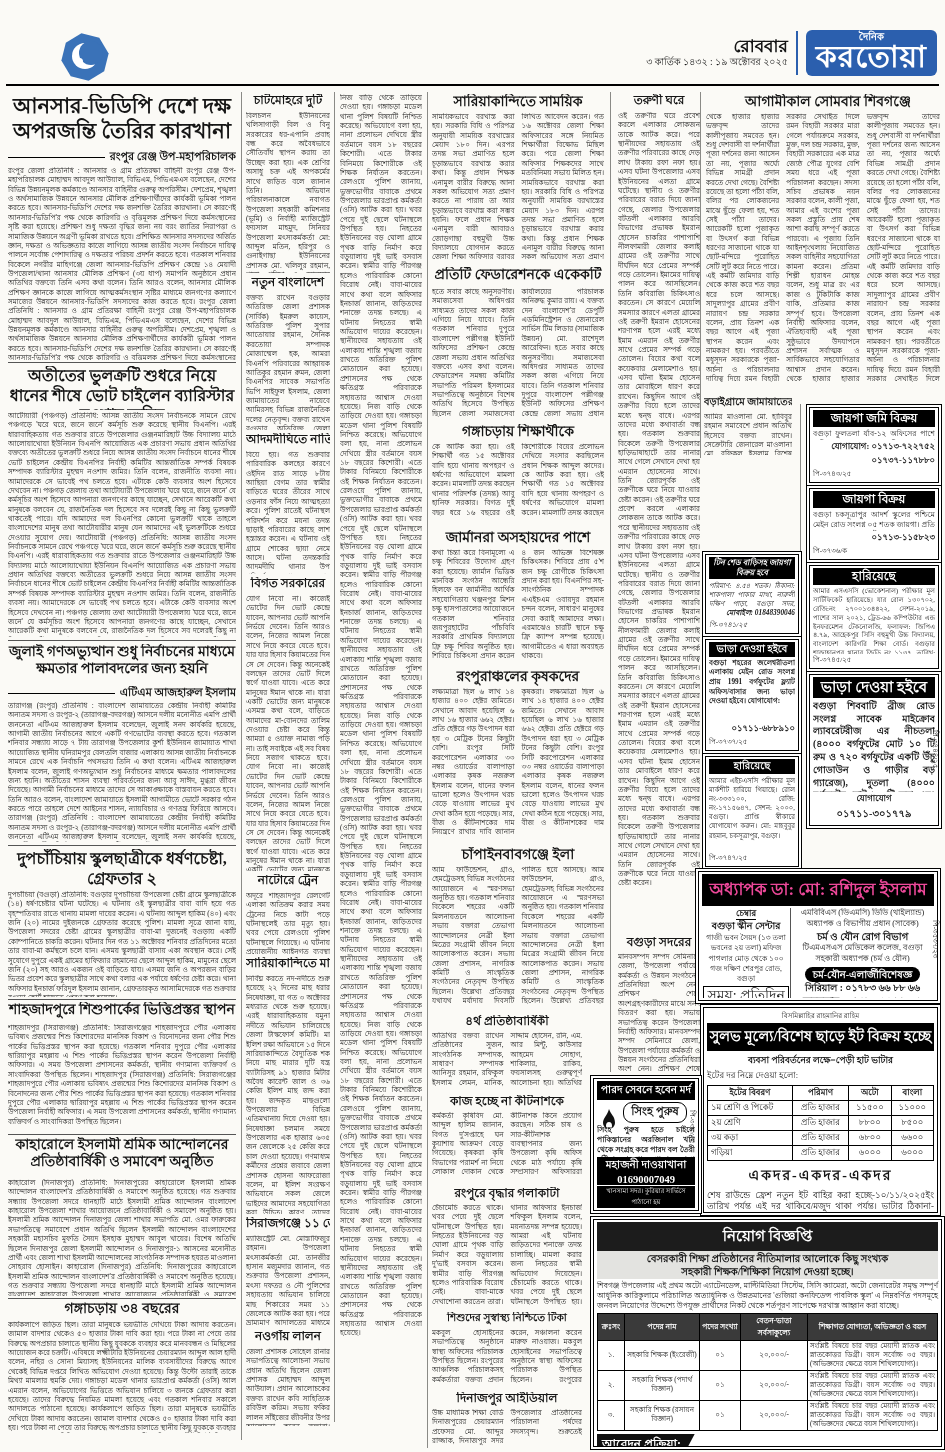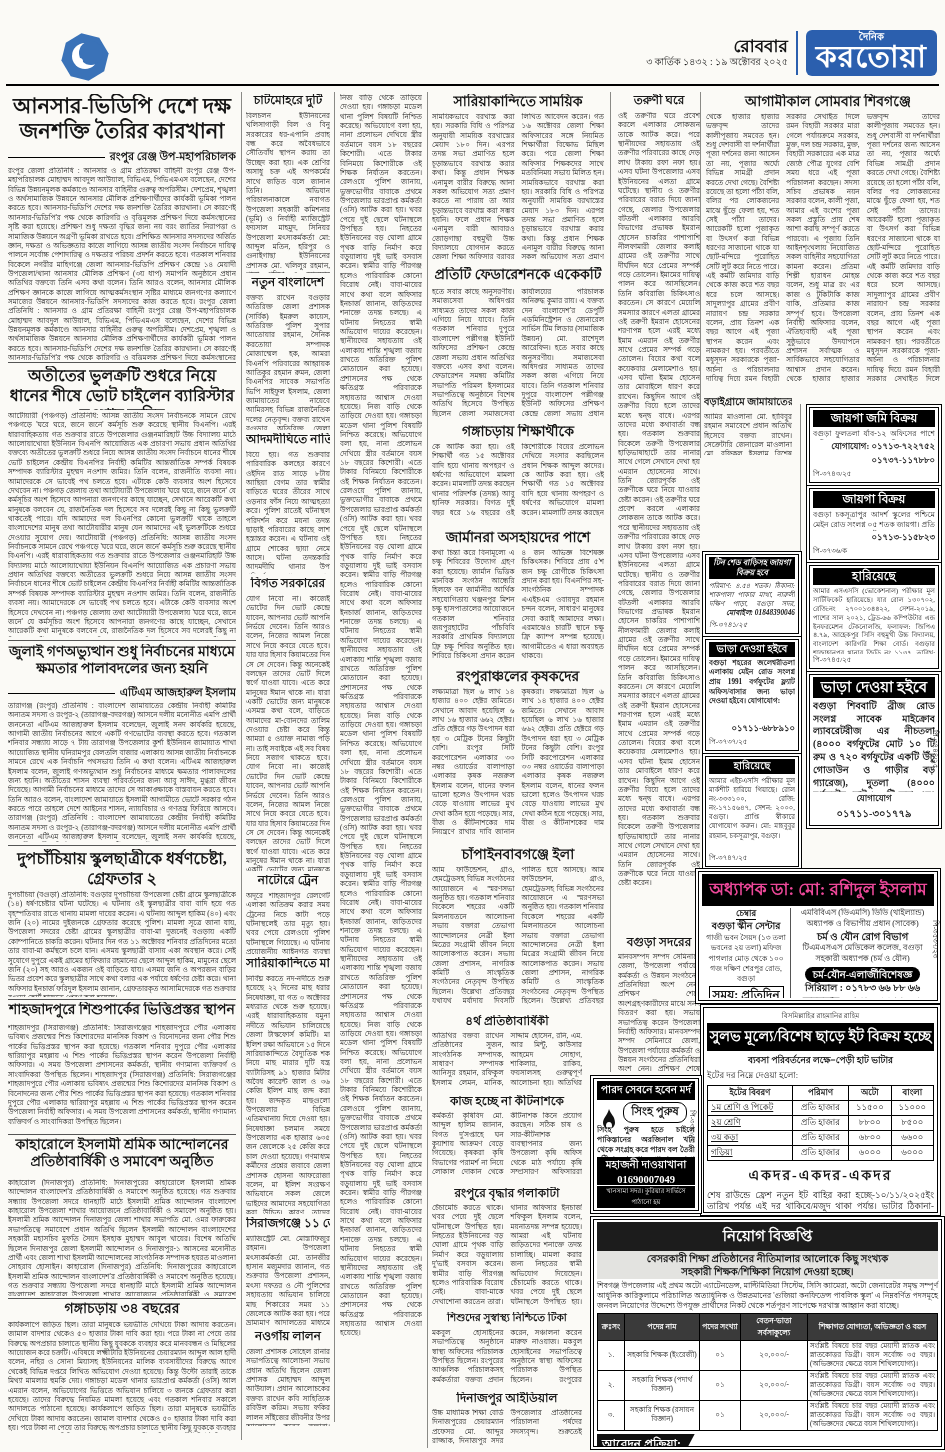--- a/index.html
+++ b/index.html
@@ -45,34 +45,34 @@
   .adphone{font-weight:bold;font-size:8.5px;text-align:right;}
   .adcode{font-size:7px;text-align:left;}
   .rot{position:absolute;font-size:7px;transform:rotate(90deg);transform-origin:left top;white-space:nowrap;}
   
   .doc{display:flex;flex-direction:column;}
   .doc-title{background:#000;color:#ec4899;font-weight:bold;font-size:17px;text-align:center;padding:2px;}
   .doc-cols{display:flex;flex:1;margin-top:2px;overflow:hidden;}
   .doc-left{width:38%;border-right:1px solid #555;font-size:7.5px;text-align:center;line-height:1.35;}
   .doc-left .chm{font-weight:bold;text-align:left;font-size:8.5px;border-bottom:1px solid #000;display:inline-block;}
   .doc-left .nm{font-weight:bold;font-size:9.5px;}
-  .doc-time{border:1px solid #000;display:inline-block;font-weight:bold;font-size:12px;padding:0 3px;margin-top:2px;}
+  .doc-time{border:1px solid #000;display:inline-block;font-weight:normal;font-size:14px;padding:0 3px;margin-top:2px;}
   .doc-right{flex:1;text-align:center;font-size:8px;line-height:1.35;}
   .doc-right .b{font-weight:bold;font-size:10px;}
   .doc-badge{background:#000;color:#fff;border-radius:8px;font-weight:bold;font-size:10px;display:inline-block;padding:1px 8px;margin-top:2px;}
   .doc-ph{font-weight:bold;font-size:9.5px;}
   
   .brick .bism{font-size:7px;text-align:center;}
   .brick .btitle{background:#000;color:#fff;font-weight:bold;font-size:14.5px;text-align:center;padding:2px;margin-top:1px;}
   .brick .bsub{font-weight:bold;font-size:9px;text-align:center;margin-top:2px;}
   .brick .bintro{font-size:8.5px;margin-top:1px;}
   table.btab{width:100%;border-collapse:collapse;margin-top:2px;}
   table.btab td,table.btab th{border:1px solid #000;font-size:8.5px;padding:0 3px;text-align:center;}
   table.btab th{font-weight:bold;}
-  table.btab td:first-child{text-align:left;text-decoration:underline;}
+  table.btab td:first-child{text-align:left;}
   .ekdor{font-weight:bold;font-size:14px;text-align:center;letter-spacing:2px;margin-top:3px;}
   .bpara{font-size:8.8px;text-align:justify;line-height:1.3;margin-top:2px;}
   
   .sing-top{background:#000;color:#fff;font-weight:bold;font-size:10.5px;text-align:center;padding:1px;}
   .sing-name{border:1.5px solid #000;border-radius:9px;font-weight:bold;font-size:11.5px;text-align:center;margin:2px 8px 1px 26px;}
   .flame{position:absolute;left:5px;top:30px;width:20px;height:24px;}
   .sing-body{font-size:7.6px;font-weight:bold;text-align:justify;line-height:1.32;flex:1;overflow:hidden;margin-top:1px;}
   .sing-bot1{background:#000;color:#fff;font-weight:bold;font-size:10.5px;text-align:center;}
   .sing-bot2{background:#000;color:#fff;font-size:6.5px;text-align:center;margin-top:1px;}
   
@@ -109,21 +109,21 @@
   </div>
   <div class="toprule"></div>
 
   <div class="vrule" style="left:241px;top:92px;height:1348px;"></div>
   <div class="vrule" style="left:334px;top:92px;height:1330px;"></div>
   <div class="vrule" style="left:427px;top:92px;height:1356px;"></div>
   <div class="vrule" style="left:610px;top:92px;height:980px;"></div>
   <div class="vrule" style="left:700px;top:92px;height:366px;"></div>
   <div class="vrule" style="left:800px;top:404px;height:460px;"></div>
 
-  <div class="blk h-xl" style="left:8px;top:94px;width:228px;height:54px;">আনসার-ভিডিপি দেশে দক্ষ জনশক্তি তৈরির কারখানা</div>
+  <div class="blk h-xl" style="left:8px;top:94px;width:228px;height:54px;">আনসার-ভিডিপি দেশে দক্ষ অপরজন্তি তৈরির কারখানা</div>
   <div class="blk kicker" style="left:8px;top:150px;width:228px;height:15px;">
       <span>রংপুর রেঞ্জ উপ-মহাপরিচালক</span>
     </div>
   <div class="blk" style="left:8px;top:167px;width:228px;height:193px;">
       <div class="body fill">রংপুর জেলা প্রতিনিধি : আনসার ও গ্রাম প্রতিরক্ষা বাহিনী রংপুর রেঞ্জ উপ-মহাপরিচালক মোহাম্মদ আবদুল আউয়াল, বিভিএম, পিভিএমএস বলেছেন, দেশের বিভিন্ন উন্নয়নমূলক কর্মকাণ্ডে আনসার বাহিনীর গুরুত্ব অপরিসীম। দেশপ্রেম, শৃঙ্খলা ও অর্থসামাজিক উন্নয়নে আনসার মৌলিক প্রশিক্ষণার্থীদের কার্যকরী ভূমিকা পালন করতে হবে। আনসার-ভিডিপি দেশের দক্ষ জনশক্তি তৈরির কারখানা। সে কারণেই আনসার-ভিডিপি'র পক্ষ থেকে কারিগরি ও বৃত্তিমূলক প্রশিক্ষণ দিয়ে কর্মসংস্থানের সৃষ্টি করা হয়েছে। প্রশিক্ষণ শুধু দক্ষতা বৃদ্ধির জন্য নয় বরং জাতির নিরাপত্তা ও সামাজিক উন্নয়নে অগ্রণী ভূমিকা রাখতে হবে। প্রশিক্ষিত আনসার সদস্যদের অর্জিত জ্ঞান, দক্ষতা ও অভিজ্ঞতার কাজে লাগিয়ে আসন্ন জাতীয় সংসদ নির্বাচনে দায়িত্ব পালনে সর্বোচ্চ পেশাদারিত্ব ও দক্ষতার পরিচয় প্রদর্শন করতে হবে। গতকাল শনিবার বিকেলে নগরীর মাহিগঞ্জে জেলা আনসার-ভিডিপি প্রশিক্ষণ কেন্দ্রে ১৪ মেয়াদী উপজেলা/থানা আনসার মৌলিক প্রশিক্ষণ (৩য় ধাপ) সমাপনি অনুষ্ঠানে প্রধান অতিথির বক্তব্যে তিনি এসব কথা বলেন। তিনি আরও বলেন, আনসার মৌলিক প্রশিক্ষণ জ্ঞানকে কাজে লাগিয়ে আত্মকর্মসংস্থান সৃষ্টির মাধ্যমে জনগণের কল্যাণে সমাজের উন্নয়নে আনসার-ভিডিপি সদস্যদের কাজ করতে হবে। রংপুর জেলা প্রতিনিধি : আনসার ও গ্রাম প্রতিরক্ষা বাহিনী রংপুর রেঞ্জ উপ-মহাপরিচালক মোহাম্মদ আবদুল আউয়াল, বিভিএম, পিভিএমএস বলেছেন, দেশের বিভিন্ন উন্নয়নমূলক কর্মকাণ্ডে আনসার বাহিনীর গুরুত্ব অপরিসীম। দেশপ্রেম, শৃঙ্খলা ও অর্থসামাজিক উন্নয়নে আনসার মৌলিক প্রশিক্ষণার্থীদের কার্যকরী ভূমিকা পালন করতে হবে। আনসার-ভিডিপি দেশের দক্ষ জনশক্তি তৈরির কারখানা। সে কারণেই আনসার-ভিডিপি'র পক্ষ থেকে কারিগরি ও বৃত্তিমূলক প্রশিক্ষণ দিয়ে কর্মসংস্থানের সৃষ্টি করা হয়েছে। প্রশিক্ষণ শুধু দক্ষতা বৃদ্ধির জন্য নয় বরং জাতির নিরাপত্তা ও সামাজিক উন্নয়নে অগ্রণী ভূমিকা রাখতে হবে। প্রশিক্ষিত আনসার সদস্যদের অর্জিত জ্ঞান, দক্ষতা ও অভিজ্ঞতার কাজে লাগিয়ে আসন্ন জাতীয় সংসদ নির্বাচনে দায়িত্ব পালনে সর্বোচ্চ পেশাদারিত্ব ও দক্ষতার পরিচয় প্রদর্শন করতে হবে। গতকাল শনিবার বিকেলে নগরীর মাহিগঞ্জে জেলা আনসার-ভিডিপি প্রশিক্ষণ কেন্দ্রে ১৪ মেয়াদী উপজেলা/থানা আনসার মৌলিক প্রশিক্ষণ (৩য় ধাপ) সমাপনি অনুষ্ঠানে প্রধান অতিথির বক্তব্যে তিনি এসব কথা বলেন। তিনি আরও বলেন, আনসার মৌলিক প্রশিক্ষণ জ্ঞানকে কাজে লাগিয়ে আত্মকর্মসংস্থান সৃষ্টির মাধ্যমে জনগণের কল্যাণে সমাজের উন্নয়নে আনসার-ভিডিপি সদস্যদের কাজ করতে হবে।</div>
     </div>
   <div class="hrule" style="left:8px;top:362px;width:228px;"></div>
 
   <div class="blk h-lg" style="left:8px;top:366px;width:228px;height:44px;">অতীতের ভুলক্রটি শুধরে নিয়ে ধানের শীষে ভোট চাইলেন ব্যারিস্টার নওশাদ জমির</div>
   <div class="blk" style="left:8px;top:412px;width:228px;height:225px;">

